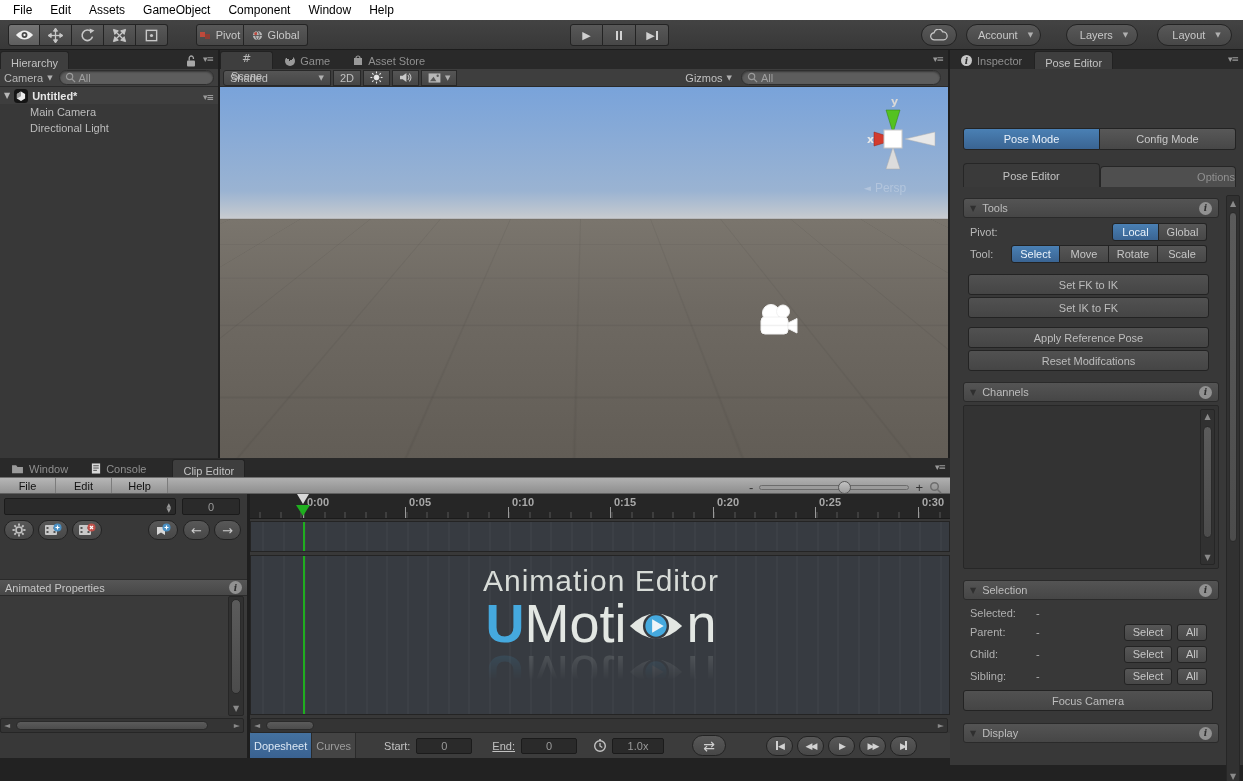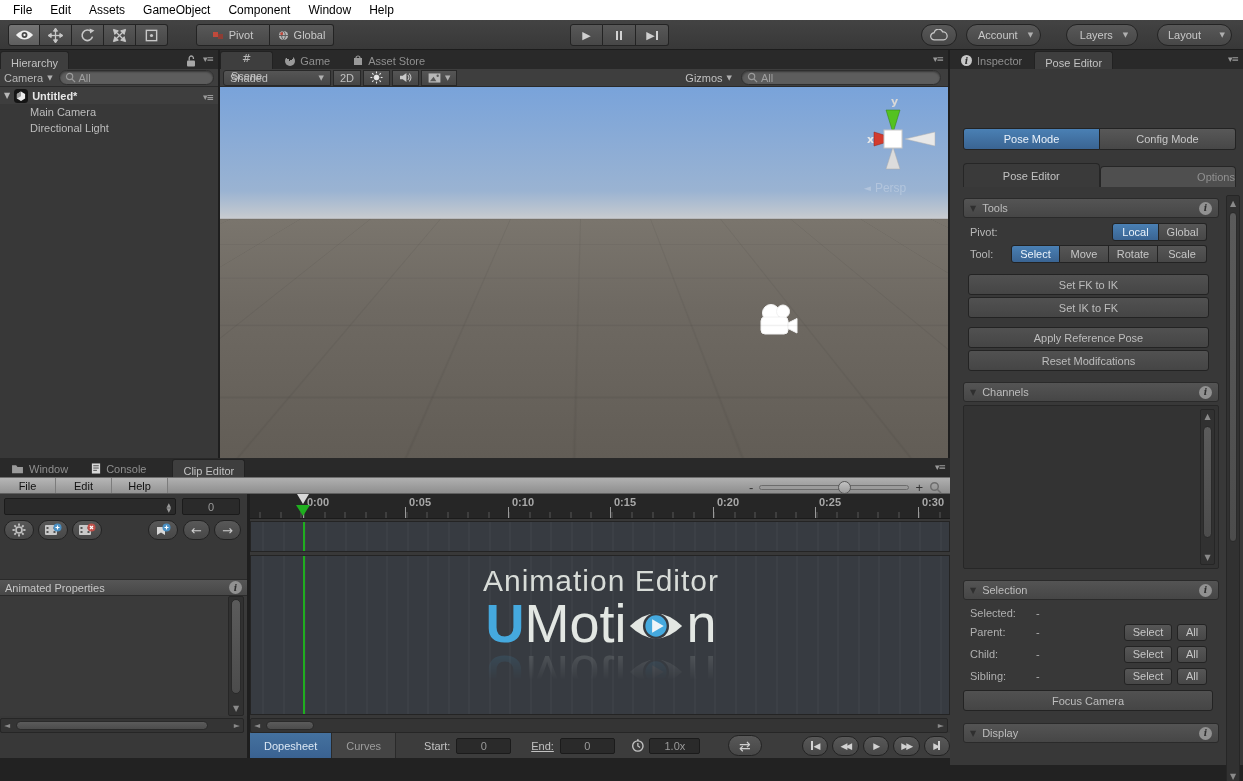--- a/index.html
+++ b/index.html
@@ -111,21 +111,21 @@
 .rtick { position:absolute; bottom:0; width:1px; height:11px; background:#9a9a9a; }
 .rlabel { position:absolute; top:2px; color:#a8a8a8; font-weight:bold; font-size:11px; }
 .gridbg { background-color:#373b41;
   background-image:repeating-linear-gradient(90deg, rgba(255,255,255,.055) 0 1px, transparent 1px 20.5px);
   background-position:53.5px 0; }
 .keytrack { position:absolute; left:0; top:27px; width:700px; height:31px; border:1px solid #242424; }
 .sheet { position:absolute; left:0; top:61px; width:700px; height:160px; border:1px solid #242424; overflow:hidden; }
 .playline { position:absolute; top:0; bottom:0; left:52px; width:2px; background:#1fae1f; }
 .tri { width:0; height:0; }
 .footer { position:absolute; left:250px; top:733px; width:700px; height:25px; background:#3c3c3c; display:flex; align-items:center; }
-.ftab { height:25px; padding:0 14px; display:flex; align-items:center; color:#9c9c9c; background:#444; border-right:1px solid #2a2a2a; }
+.ftab { height:25px; padding:0 4px; display:flex; align-items:center; color:#9c9c9c; background:#444; border-right:1px solid #2a2a2a; }
 .ftab.sel { background:linear-gradient(#44719f,#3a6291); color:#dce8f4; }
 .bp-dark { position:absolute; left:0; top:300px; width:950px; height:23px; background:#222; }
 .pbtn { width:27px; height:20px; margin-left:4px; }
 .pbtn .glyph { font-size:9px; color:#d2d2d2; letter-spacing:-2px; }
 .bar { display:inline-block; width:2px; height:9px; background:#d2d2d2; }
 
 
 .logo-wrap { position:absolute; left:0; top:8px; width:700px; text-align:center; }
 .logo-line1 { font-size:30px; color:#d8dcd8; letter-spacing:1px; }
 .logo-line2 { font-size:54px; line-height:50px; color:#e3e7e3; display:flex; align-items:center; justify-content:center; }
@@ -188,21 +188,21 @@
     </div>
     <div class="ubtn">
       <svg width="15" height="15" viewBox="0 0 16 16">
           <rect x="2.5" y="2.5" width="11" height="11" fill="none" stroke="#c8c8c8" stroke-width="1.5"></rect>
           <circle cx="8" cy="8" r="1.7" fill="#c8c8c8"></circle>
         </svg>
     </div>
   </div>
 
   <div class="abs toolgroup" style="left:196px; top:4px;">
-    <div class="ubtn" style="width:74px; gap:5px;">
+    <div class="ubtn" style="width:48px; gap:5px;">
       <svg width="11" height="9" viewBox="0 0 11 9">
           <rect x="0" y="1" width="5" height="5" fill="#c04a3c"></rect>
           <rect x="5" y="3" width="5" height="5" fill="#8d3d34"></rect>
         </svg>
       <span>Pivot</span>
     </div>
     <div class="ubtn" style="width:64px; gap:5px;">
       <svg width="11" height="11" viewBox="0 0 12 12">
           <circle cx="6" cy="6" r="5" fill="#b8b8b8"></circle>
           <path d="M1 6 H11 M6 1 A7 7 0 0 1 6 11 M6 1 A7 7 0 0 0 6 11" stroke="#5a5a5a" fill="none" stroke-width="1"></path>
@@ -232,21 +232,21 @@
       </svg>
   </div>
   <div class="abs ubtn ddbtn" style="left:966px; top:4px; width:75px;">
     <span>Account</span>
     <span class="dd-arrow glyph">▼</span>
   </div>
   <div class="abs ubtn ddbtn" style="left:1066px; top:4px; width:72px;">
     <span>Layers</span>
     <span class="dd-arrow glyph">▼</span>
   </div>
-  <div class="abs ubtn ddbtn" style="left:1157px; top:4px; width:75px;justify-content:space-between;">
+  <div class="abs ubtn ddbtn" style="left:1157px; top:4px; width:75px;">
     <span>Layout</span>
     <span class="dd-arrow glyph">▼</span>
   </div>
 </div>
 
 <div class="abs hierarchy">
   <div class="tabstrip">
     <div class="tab active">
       <svg width="11" height="9" viewBox="0 0 11 9" stroke="#aaa">
           <line x1="0" y1="1" x2="4" y2="1"></line>

